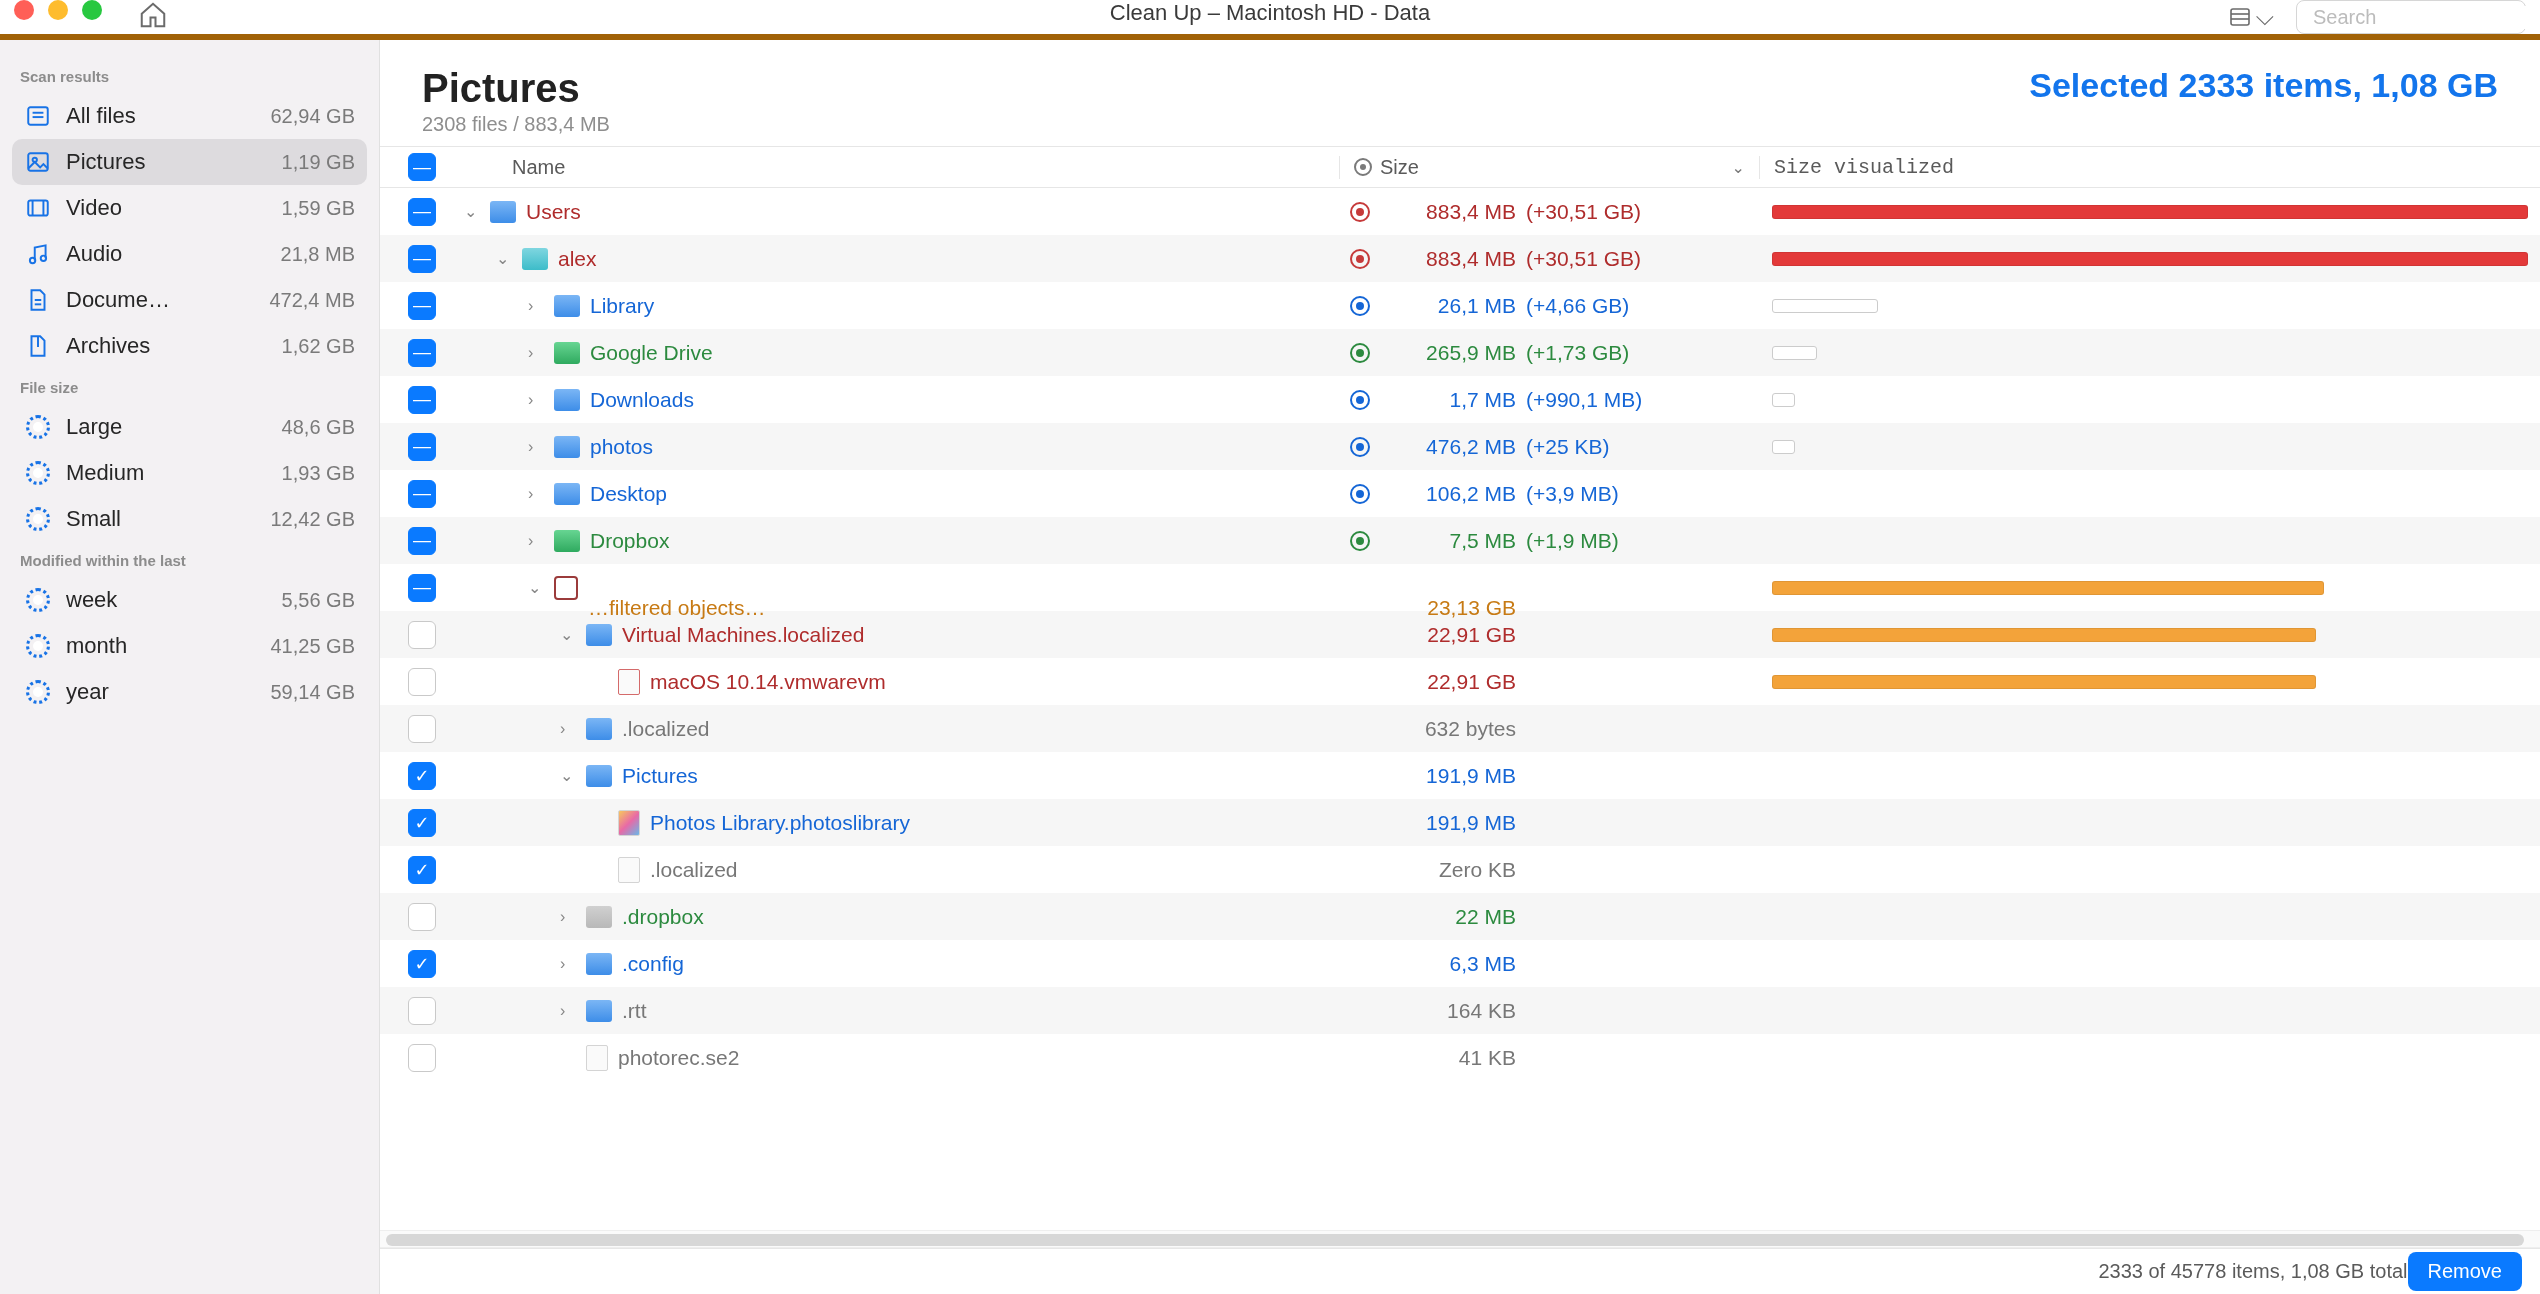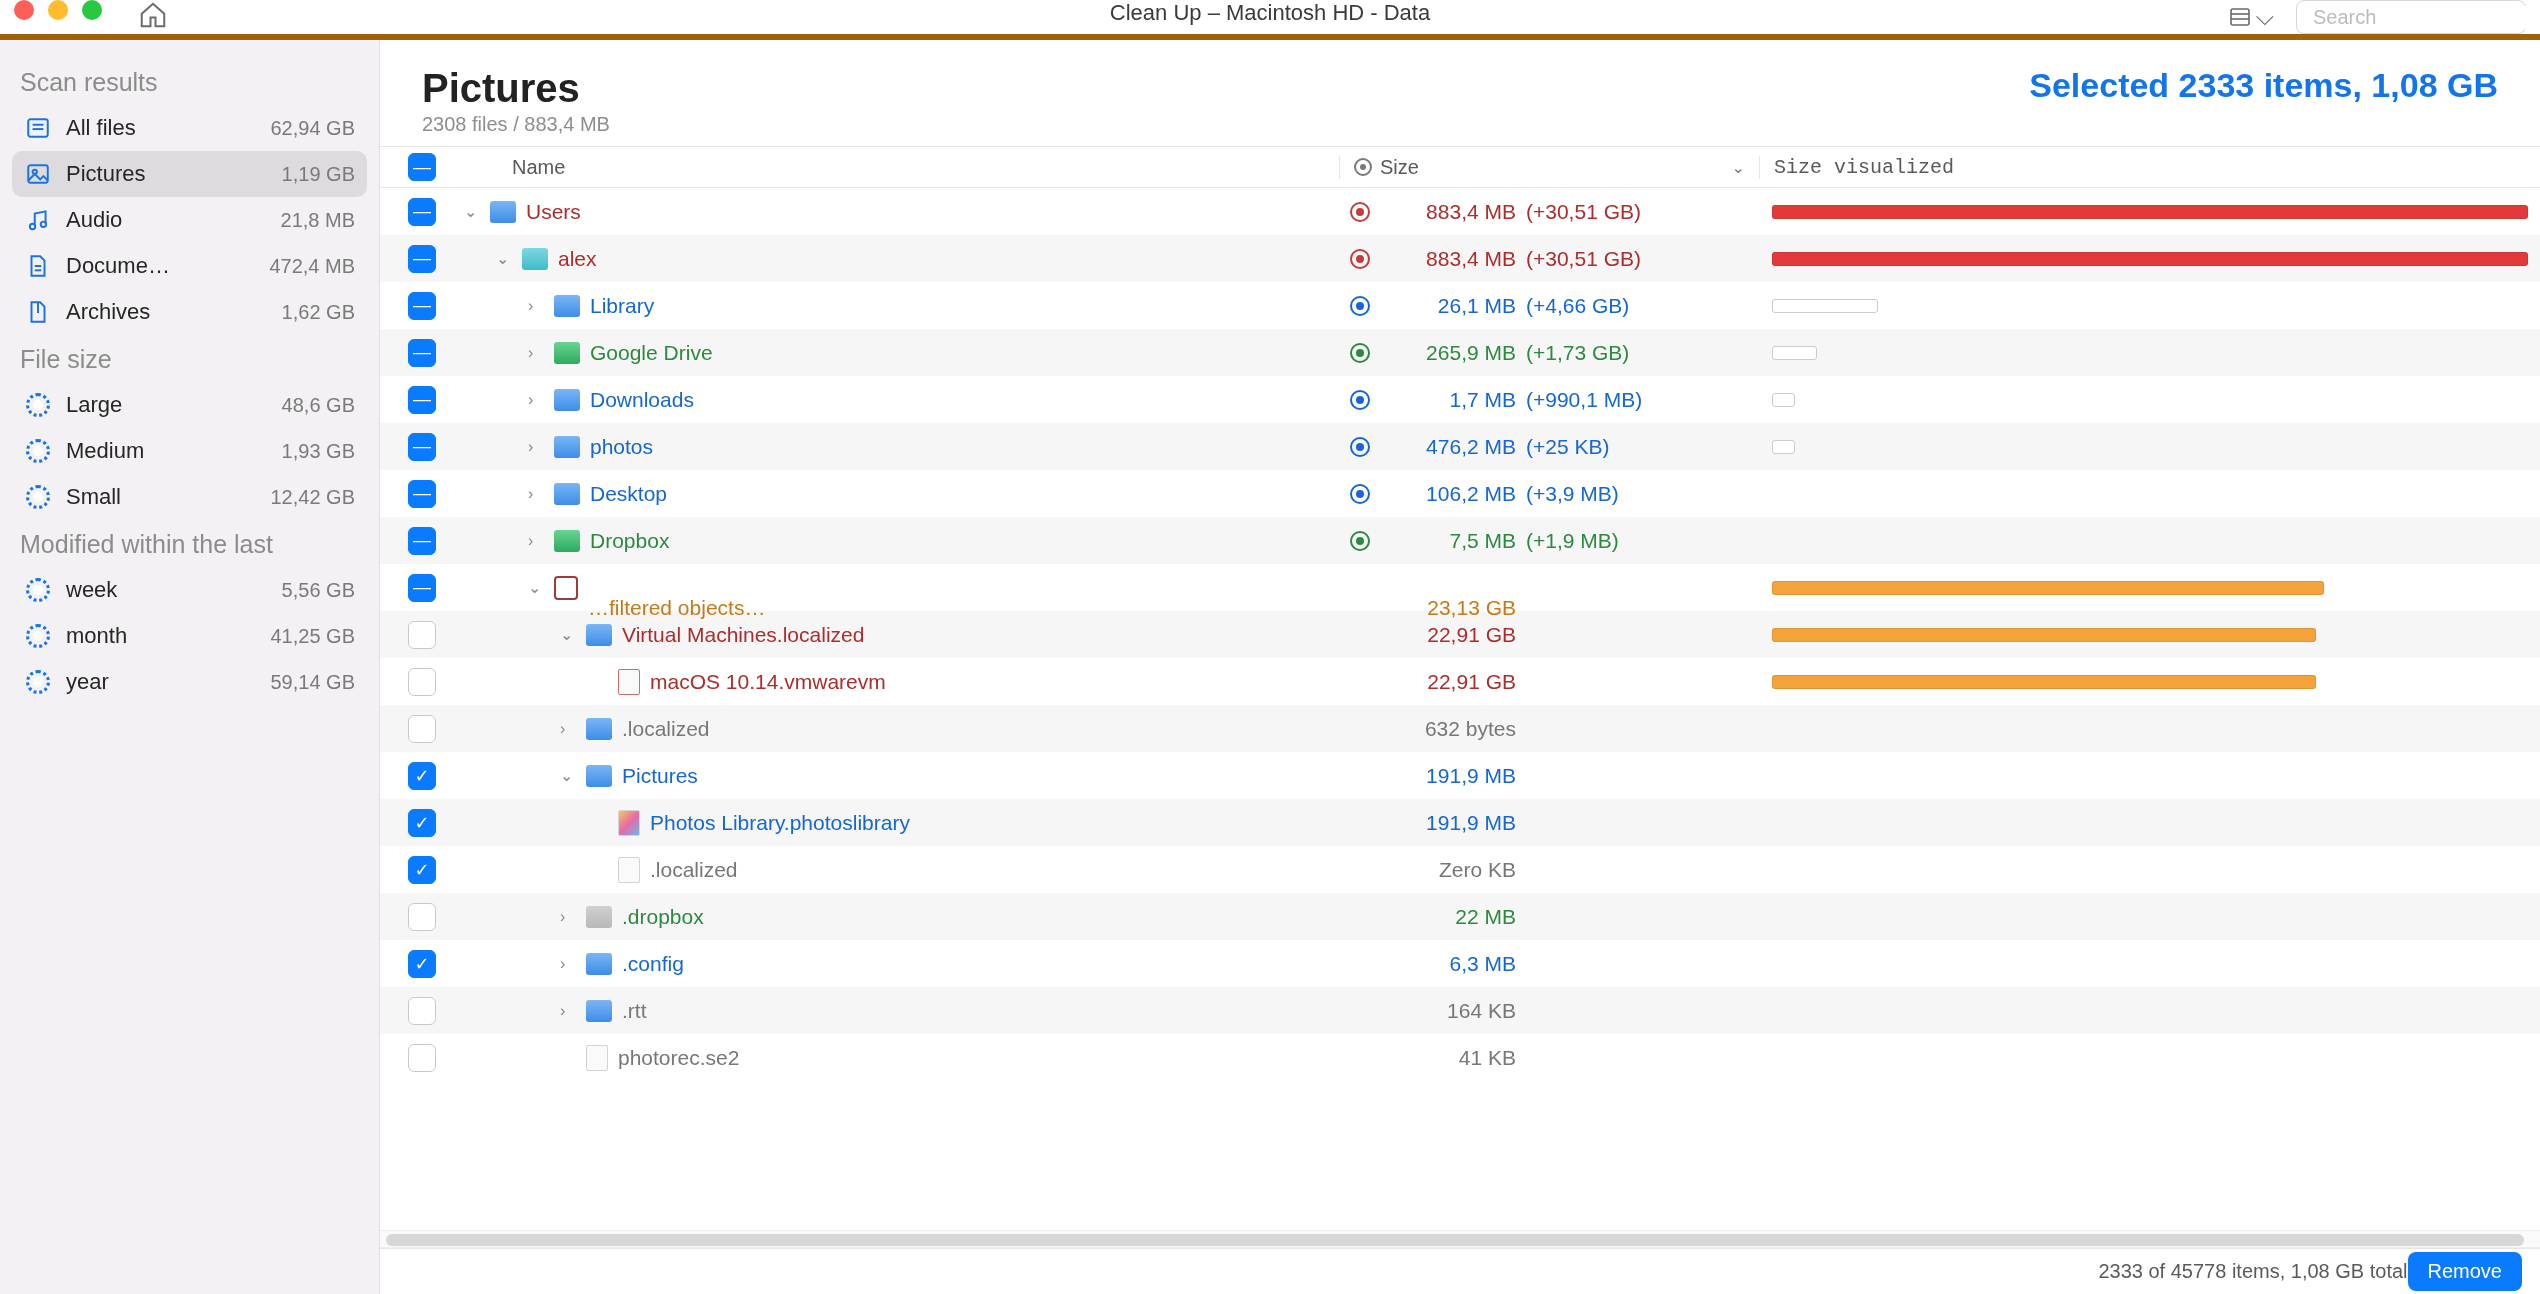--- a/index.html
+++ b/index.html
@@ -15,21 +15,21 @@
 .title-wrap { position: absolute; left: 50%; transform: translateX(-50%); font-size: 22px; font-weight: 500; color: #3a3a3a; }
 .title-right { position: absolute; right: 14px; display: flex; align-items: center; gap: 22px; }
 .grid-dd { display: flex; align-items: center; gap: 4px; color: #6b6b6b; font-size: 24px; }
 .search { display: flex; align-items: center; width: 230px; height: 34px; border: 1px solid #d6d6d6; border-radius: 8px; padding: 0 10px; color: #a9a9a9; }
 .search input { border: none; outline: none; font-size: 20px; color: #333; flex: 1; margin-left: 6px; }
 .search input::placeholder { color: #bcbcbc; }
 
 .body { display: flex; height: calc(100% - 40px); }
 
 .sidebar { width: 380px; background: #f3f1f3; padding: 18px 12px; border-right: 1px solid #e0e0e0; }
-.sb-header { font-size: 25px; font-weight: 400; color: #8c8c8c; margin: 10px 8px 8px 8px; }
+.sb-header { font-size: 15px; font-weight: 700; color: #8c8c8c; margin: 10px 8px 8px 8px; }
 .sb-item { display: flex; align-items: center; height: 46px; border-radius: 10px; padding: 0 12px; cursor: default; }
 .sb-item.selected { background: #dddbde; }
 .sb-icon { width: 28px; height: 28px; margin-right: 14px; display: flex; align-items: center; justify-content: center; }
 .sb-label { flex: 1; font-size: 22px; color: #262626; white-space: nowrap; overflow: hidden; text-overflow: ellipsis; }
 .sb-value { font-size: 20px; color: #7a7a7a; }
 .gear { width: 24px; height: 24px; border: 3px dotted #1873e6; border-radius: 50%; position: relative; }
 .gear::after { content: ""; position: absolute; inset: 4px; border-radius: 50%; background: #fff; }
 
 .main { flex: 1; display: flex; flex-direction: column; position: relative; }
 .main-header { display: flex; justify-content: space-between; align-items: flex-start; padding: 26px 42px 10px 42px; }
@@ -140,20 +140,31 @@
             <circle cx="9" cy="10" r="2"></circle>
             <path d="M3 18 L9 12 L14 17 L17 14 L21 18"></path>
           </svg>
         </span>
         <span class="sb-label">Pictures</span>
         <span class="sb-value">1,19 GB</span>
       </div>
       <div class="sb-item">
         <span class="sb-icon">
           <svg width="26" height="26" viewBox="0 0 24 24" fill="none" stroke="#1873e6" stroke-width="1.8">
+            <rect x="3" y="5" width="18" height="14" rx="2"></rect>
+            <line x1="7" y1="5" x2="7" y2="19"></line>
+            <line x1="17" y1="5" x2="17" y2="19"></line>
+          </svg>
+        </span>
+        <span class="sb-label">Video</span>
+        <span class="sb-value">1,59 GB</span>
+      </div>
+      <div class="sb-item">
+        <span class="sb-icon">
+          <svg width="26" height="26" viewBox="0 0 24 24" fill="none" stroke="#1873e6" stroke-width="1.8">
             <path d="M9 18 V6 L19 4 V16"></path>
             <circle cx="7" cy="18" r="2.5"></circle>
             <circle cx="17" cy="16" r="2.5"></circle>
           </svg>
         </span>
         <span class="sb-label">Audio</span>
         <span class="sb-value">21,8 MB</span>
       </div>
       <div class="sb-item">
         <span class="sb-icon">

